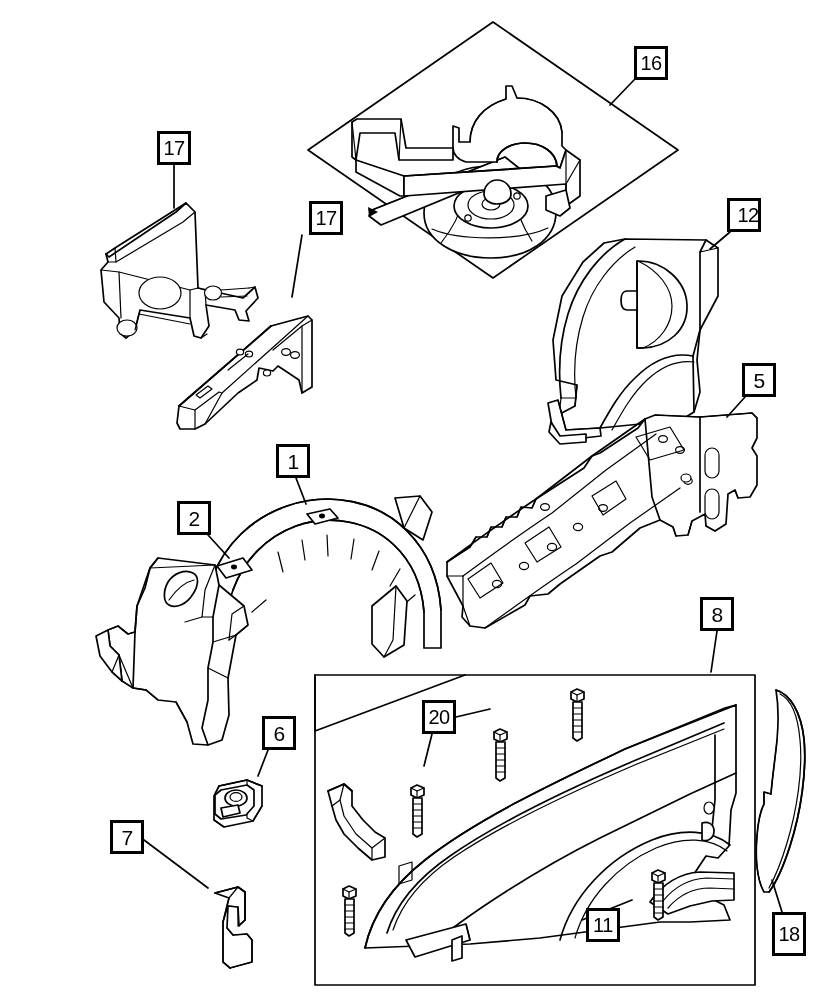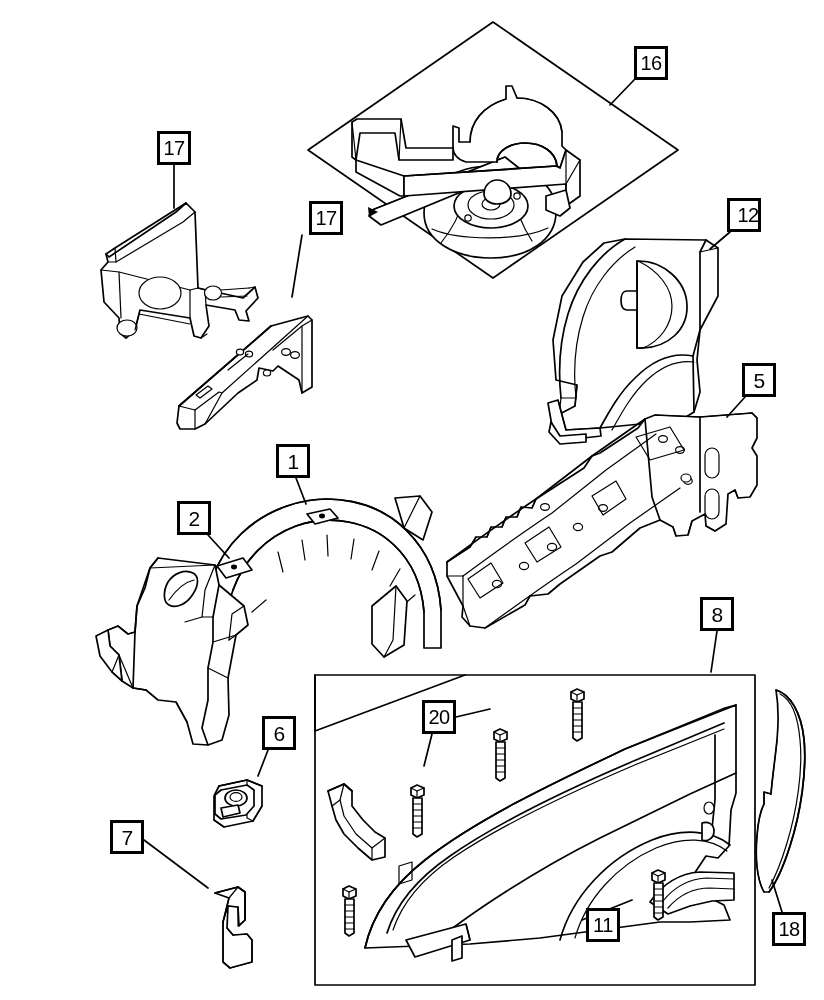--- a/index.html
+++ b/index.html
@@ -482,15 +482,15 @@
   <div class="callout" style="left:700px; top:597px; width:34px; height:34px;">8</div>
 
   <div class="callout" style="left:262px; top:716px; width:34px; height:34px;">6</div>
 
   <div class="callout w2" style="left:422px; top:700px; width:34px; height:34px;">20</div>
 
   <div class="callout" style="left:110px; top:820px; width:34px; height:34px;">7</div>
 
   <div class="callout w2" style="left:548px; top:908px; width:34px; height:34px;margin-left:38px;">11</div>
 
-  <div class="callout w2" style="left:772px; top:912px; width:34px; height:34px;">18</div>
+  <div class="callout w2" style="left:772px; top:912px; width:34px; height:44px;">18</div>
 
 </div>
 
 </body></html>

